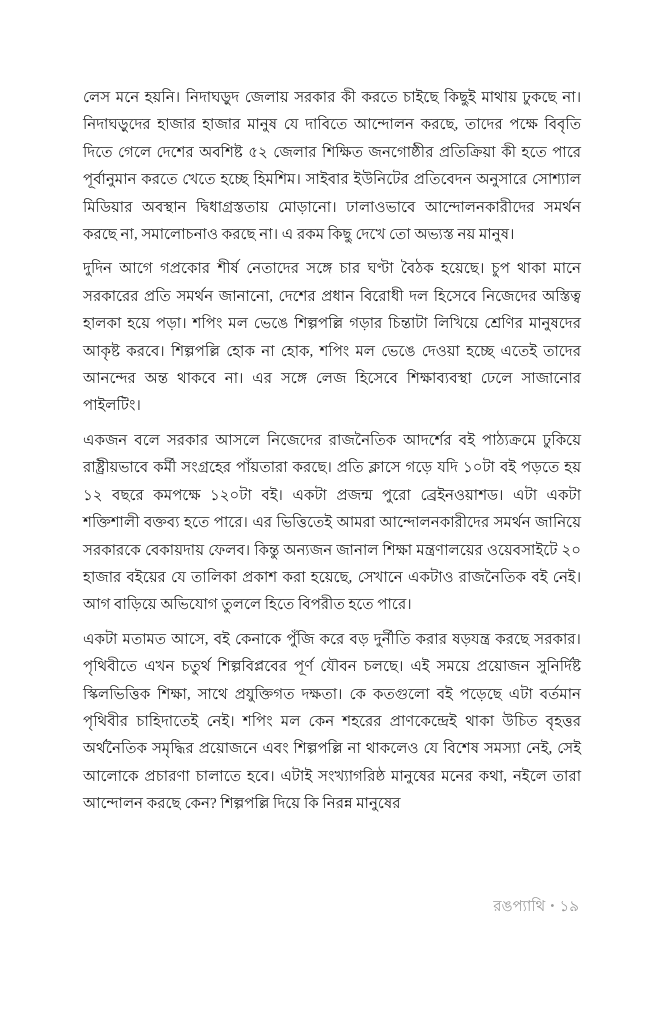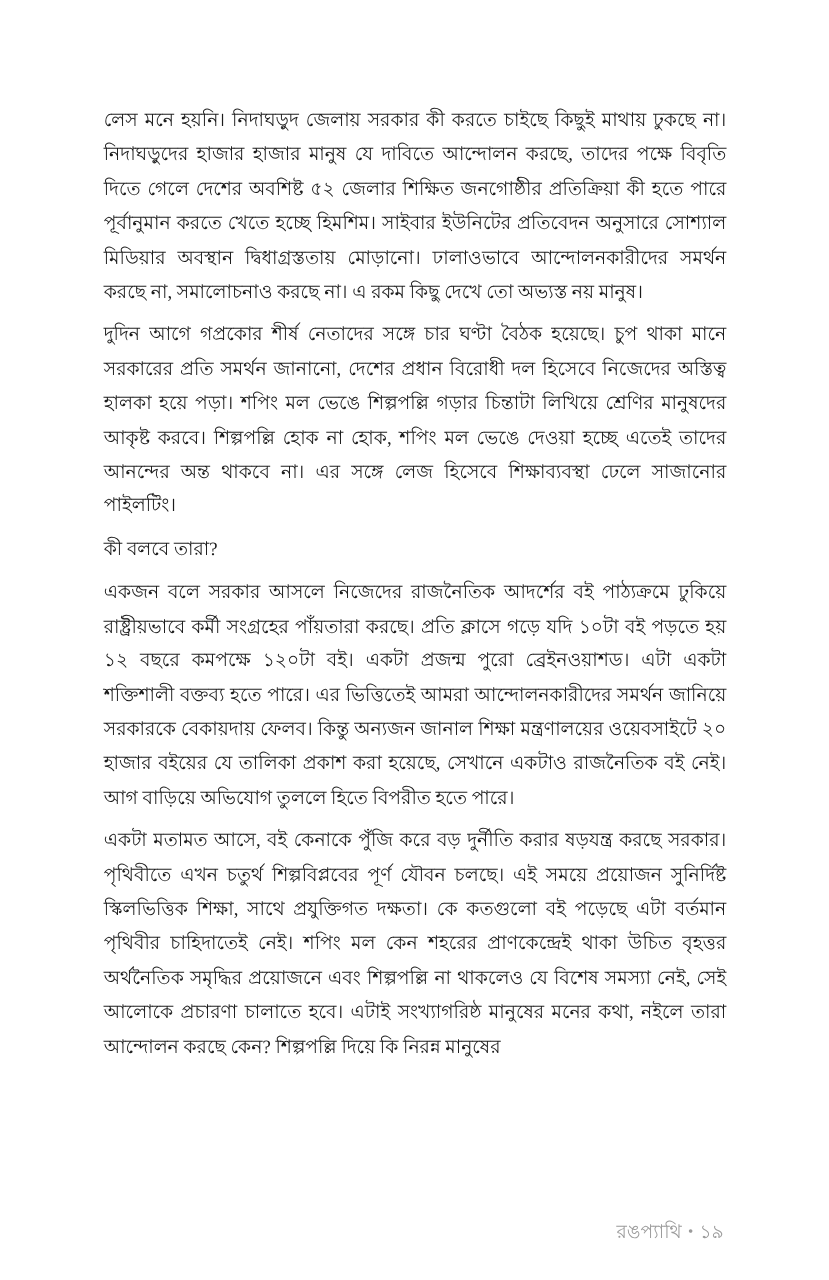--- a/index.html
+++ b/index.html
@@ -25,42 +25,41 @@
     line-height: 27.4px;
     text-align: justify;
     text-justify: inter-word;
   }
   .text-block p {
     margin: 0 0 7px 0;
   }
   .footer {
     position: absolute;
     right: 84px;
-    top: 976px;
+    top: 896px;
     color: #9b9b9b;
     font-size: 15px;
     line-height: 20px;
     white-space: nowrap;
   }
   .footer .bullet {
     display: inline-block;
     font-size: 12px;
     margin: 0 5px;
     transform: translateY(-1px);
   }
 </style>
 </head>
 <body>
 
 <div class="page">
 
   <div class="text-block">
     <p>লেস মনে হয়নি। নিদাঘড়ুদ জেলায় সরকার কী করতে চাইছে কিছুই মাথায় ঢুকছে না। নিদাঘড়ুদের হাজার হাজার মানুষ যে দাবিতে আন্দোলন করছে, তাদের পক্ষে বিবৃতি দিতে গেলে দেশের অবশিষ্ট ৫২ জেলার শিক্ষিত জনগোষ্ঠীর প্রতিক্রিয়া কী হতে পারে পূর্বানুমান করতে খেতে হচ্ছে হিমশিম। সাইবার ইউনিটের প্রতিবেদন অনুসারে সোশ্যাল মিডিয়ার অবস্থান দ্বিধাগ্রস্ততায় মোড়ানো। ঢালাওভাবে আন্দোলনকারীদের সমর্থন করছে না, সমালোচনাও করছে না। এ রকম কিছু দেখে তো অভ্যস্ত নয় মানুষ।</p>
     <p>দুদিন আগে গপ্রকোর শীর্ষ নেতাদের সঙ্গে চার ঘণ্টা বৈঠক হয়েছে। চুপ থাকা মানে সরকারের প্রতি সমর্থন জানানো, দেশের প্রধান বিরোধী দল হিসেবে নিজেদের অস্তিত্ব হালকা হয়ে পড়া। শপিং মল ভেঙে শিল্পপল্লি গড়ার চিন্তাটা লিখিয়ে শ্রেণির মানুষদের আকৃষ্ট করবে। শিল্পপল্লি হোক না হোক, শপিং মল ভেঙে দেওয়া হচ্ছে এতেই তাদের আনন্দের অন্ত থাকবে না। এর সঙ্গে লেজ হিসেবে শিক্ষাব্যবস্থা ঢেলে সাজানোর পাইলটিং।</p>
-    <p>কী বলবে তারা?</p>
     <p>একজন বলে সরকার আসলে নিজেদের রাজনৈতিক আদর্শের বই পাঠ্যক্রমে ঢুকিয়ে রাষ্ট্রীয়ভাবে কর্মী সংগ্রহের পাঁয়তারা করছে। প্রতি ক্লাসে গড়ে যদি ১০টা বই পড়তে হয় ১২ বছরে কমপক্ষে ১২০টা বই। একটা প্রজন্ম পুরো ব্রেইনওয়াশড। এটা একটা শক্তিশালী বক্তব্য হতে পারে। এর ভিত্তিতেই আমরা আন্দোলনকারীদের সমর্থন জানিয়ে সরকারকে বেকায়দায় ফেলব। কিন্তু অন্যজন জানাল শিক্ষা মন্ত্রণালয়ের ওয়েবসাইটে ২০ হাজার বইয়ের যে তালিকা প্রকাশ করা হয়েছে, সেখানে একটাও রাজনৈতিক বই নেই। আগ বাড়িয়ে অভিযোগ তুললে হিতে বিপরীত হতে পারে।</p>
     <p>একটা মতামত আসে, বই কেনাকে পুঁজি করে বড় দুর্নীতি করার ষড়যন্ত্র করছে সরকার। পৃথিবীতে এখন চতুর্থ শিল্পবিপ্লবের পূর্ণ যৌবন চলছে। এই সময়ে প্রয়োজন সুনির্দিষ্ট স্কিলভিত্তিক শিক্ষা, সাথে প্রযুক্তিগত দক্ষতা। কে কতগুলো বই পড়েছে এটা বর্তমান পৃথিবীর চাহিদাতেই নেই। শপিং মল কেন শহরের প্রাণকেন্দ্রেই থাকা উচিত বৃহত্তর অর্থনৈতিক সমৃদ্ধির প্রয়োজনে এবং শিল্পপল্লি না থাকলেও যে বিশেষ সমস্যা নেই, সেই আলোকে প্রচারণা চালাতে হবে। এটাই সংখ্যাগরিষ্ঠ মানুষের মনের কথা, নইলে তারা আন্দোলন করছে কেন? শিল্পপল্লি দিয়ে কি নিরন্ন মানুষের</p>
   </div>
 
   <div class="footer">
     <span>রঙপ্যাথি</span><span class="bullet">•</span><span>১৯</span>
   </div>
 
 </div>
 

